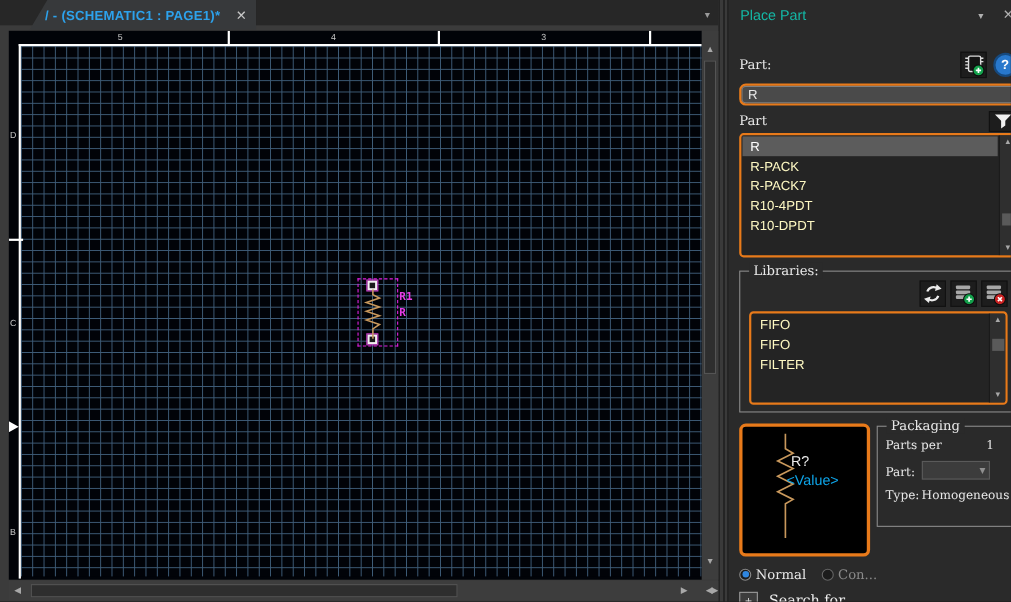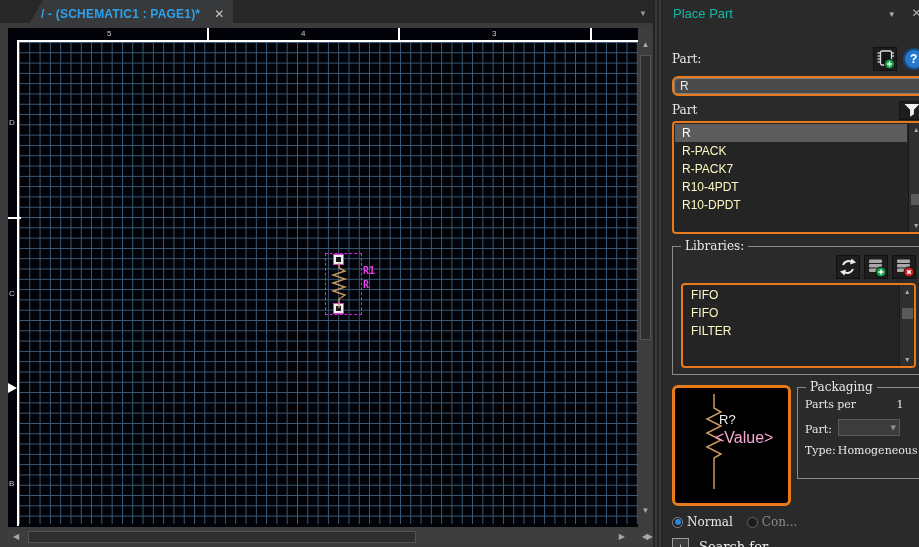--- a/index.html
+++ b/index.html
@@ -88,21 +88,21 @@
   .list-scroll{ position:absolute; right:0; top:0; bottom:0; width:15px; background:#2f2f2f; border-left:1px solid #1a1a1a; }
   .list-scroll .arr{ position:absolute; left:0; width:15px; text-align:center; font-size:7px; color:#a8a8a8; }
   .list-thumb{ position:absolute; left:2px; width:11px; height:11px; background:#5a5a5a; }
   .groupbox{ position:relative; border:1px solid #8a8a8a; margin-top:12px; padding:8px 8px 6px 8px; }
   .legend{ position:absolute; top:-8px; left:8px; background:#2a2a2a; padding:0 4px; font-size:12px; color:#e8e8e8; }
   .lib-toolbar{ display:flex; justify-content:flex-end; margin-bottom:4px; }
   .bottom-row{ display:flex; margin-top:10px; }
   .preview-box{ position:relative; width:119px; height:121px; background:#000000;
     border:3px solid #e87a1a; border-radius:6px; flex:none; overflow:hidden; }
   .preview-ref{ position:absolute; left:44px; top:24px; font-size:13px; color:#ececec; }
-  .preview-val{ position:absolute; left:40px; top:41px; font-size:16px; color:#f9a8d4; }
+  .preview-val{ position:absolute; left:40px; top:41px; font-size:13px; color:#0ea5e9; }
   .preview-zigzag{ position:absolute; left:28px; top:6px; }
   .packaging{ margin-left:6px; flex:1; margin-top:2px; height:92px; padding:10px 6px 4px 7px; }
   .pk-row{ display:flex; align-items:flex-end; font-size:11px; color:#e8e8e8; margin-bottom:8px; }
   .pk-val{ margin-left:auto; padding-right:14px; }
   .pk-select{ position:relative; margin-left:6px; width:62px; height:17px; background:#3c3c3c; border:1px solid #5a5a5a; }
   .pk-select .dd{ position:absolute; right:3px; top:4px; font-size:7px; color:#909090; }
   .radio-row{ display:flex; align-items:center; margin-top:9px; }
   .radio{ width:11px; height:11px; border-radius:50%; border:1px solid #8a8a8a; background:#1c1c1c;
     display:flex; align-items:center; justify-content:center; }
   .radio .dot{ width:6px; height:6px; border-radius:50%; background:#2f86e0; }

